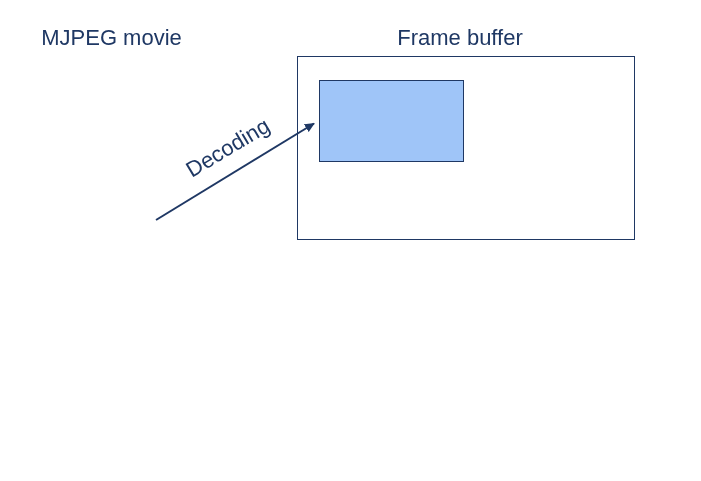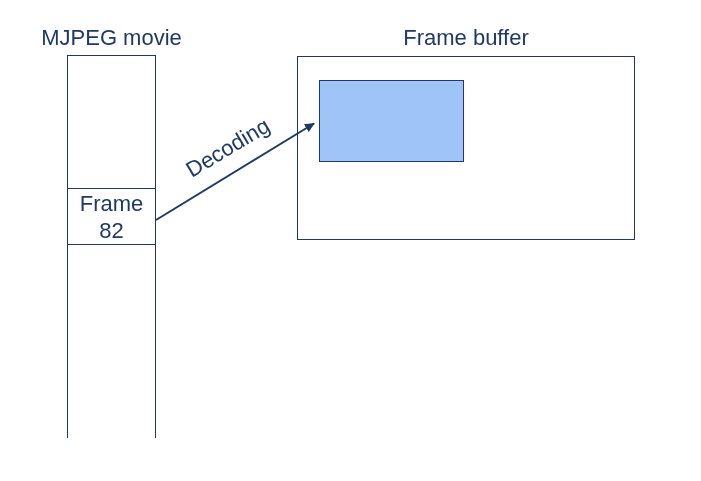--- a/index.html
+++ b/index.html
@@ -19,21 +19,21 @@
   }
   .title {
     position: absolute;
     font-size: 22px;
     line-height: 24px;
     text-align: center;
     white-space: nowrap;
     color: var(--ink);
   }
   .mjpeg-title { left: 0px; top: 26px; width: 223px; }
-  .fb-title    { left: 297px; top: 26px; width: 338px; }
+  .fb-title    { left: 291px; top: 26px; width: 338px; }
 
   .column {
     position: absolute;
     left: 67px; top: 55px;
     width: 89px; height: 388px;
     border: 1.5px solid var(--ink);
     background: #ffffff;
     display: flex;
     flex-direction: column;
   }
@@ -82,28 +82,20 @@
 </style>
 </head>
 <body>
 
 <div class="canvas">
 
   <div class="title mjpeg-title">MJPEG movie</div>
 
   <div class="title fb-title">Frame buffer</div>
 
-  <div class="column">
-    <div class="seg-top"></div>
-    <div class="seg-frame">
-      <div>Frame</div>
-      <div>82</div>
-    </div>
-    <div class="seg-bottom"></div>
-  </div>
 
   <div class="fb-box">
     <div class="decoded"></div>
   </div>
 
   <svg class="arrow-svg" width="701" height="481" viewBox="0 0 701 481">
     <defs>
       <marker id="ah" markerWidth="11" markerHeight="9" refX="9" refY="4.5" orient="auto" markerUnits="userSpaceOnUse">
         <path d="M0,0 L10,4.5 L0,9 z" fill="#1f3864"></path>
       </marker>

